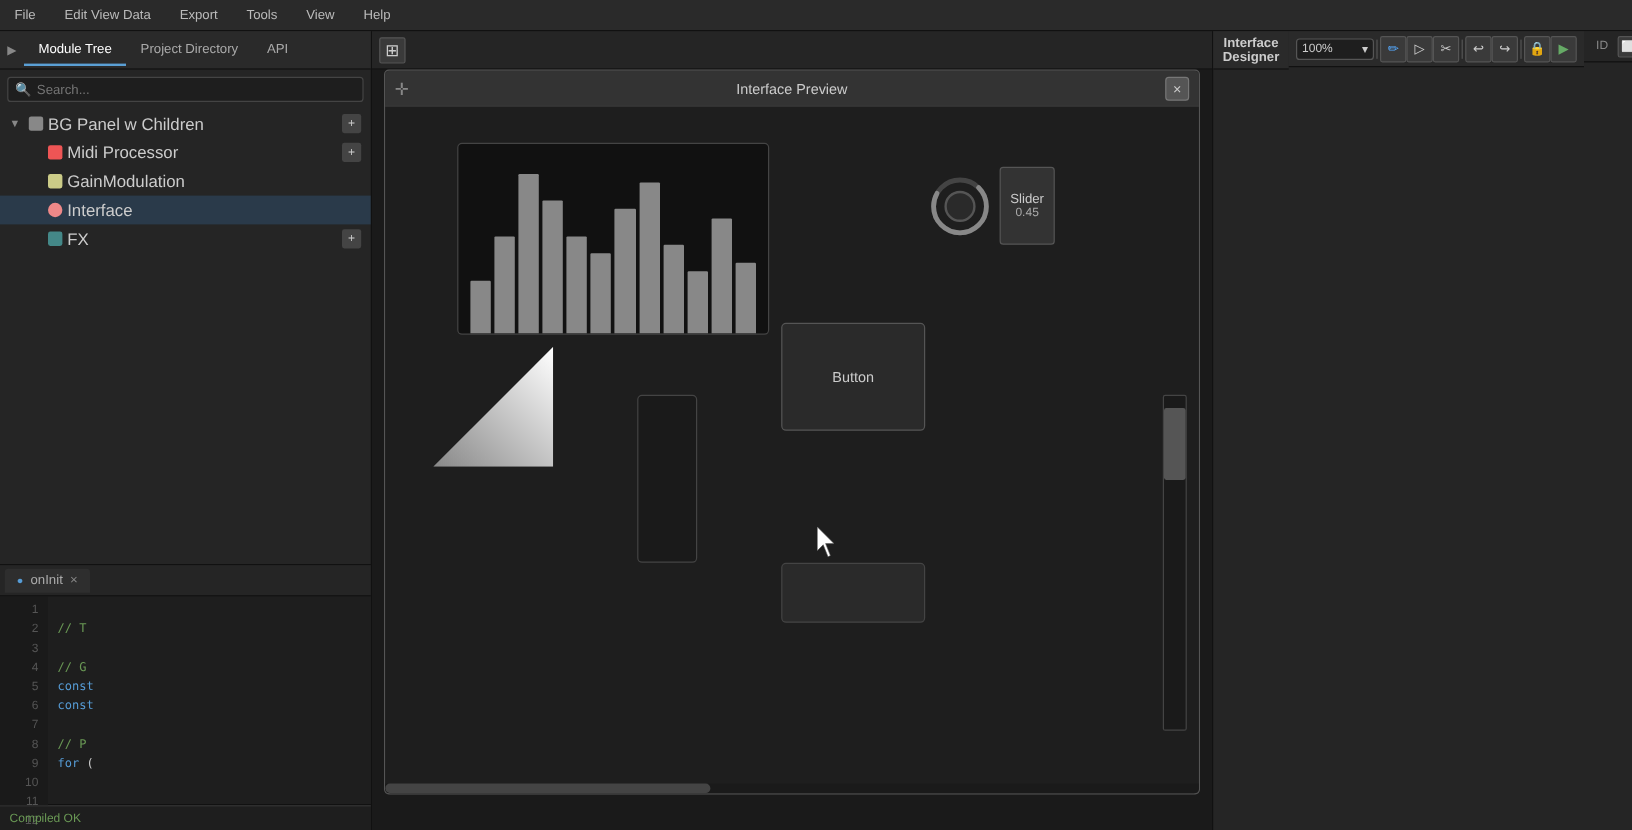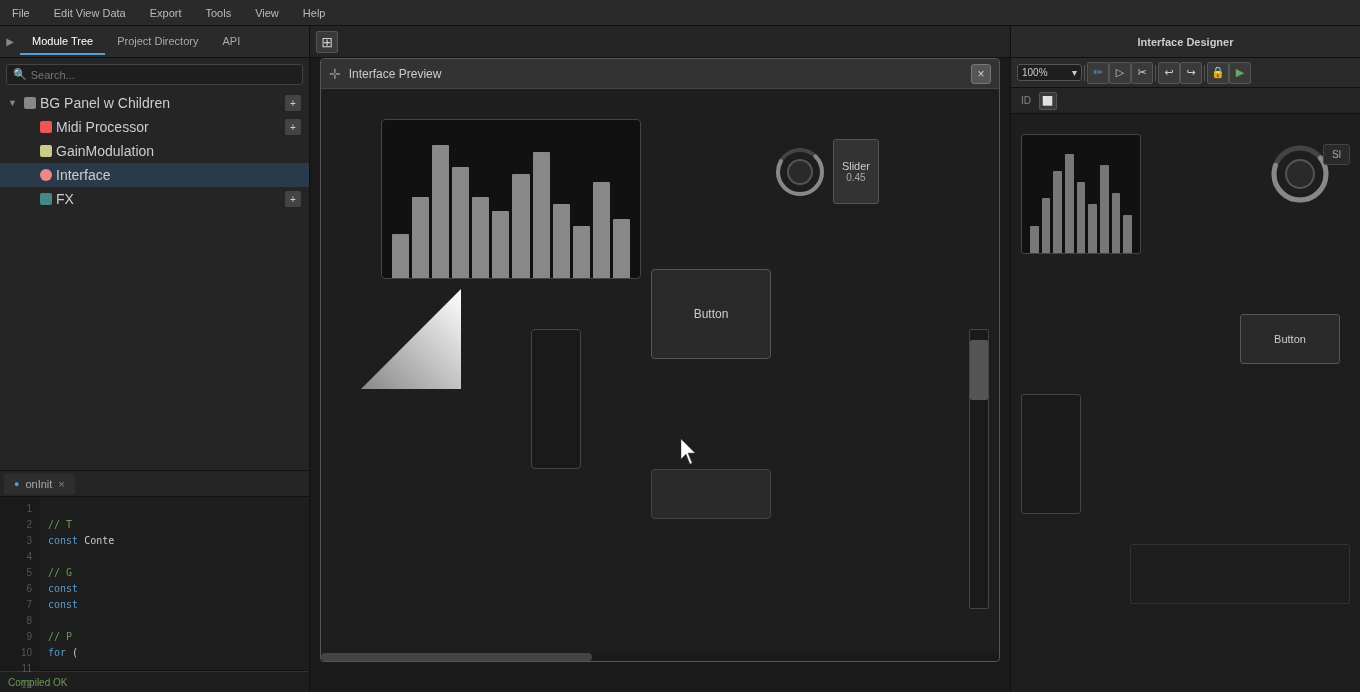--- a/index.html
+++ b/index.html
@@ -261,21 +261,21 @@
       background: #333;
       border-bottom: 1px solid #444;
       display: flex;
       align-items: center;
       padding: 0 8px;
       border-radius: 4px 4px 0 0;
     }
 
     .modal-title {
       flex: 1;
-      text-align: left;
+      text-align: center;
       font-size: 12px;
       color: #ccc;
     }
 
     .modal-close {
       width: 20px;
       height: 20px;
       background: #555;
       border: 1px solid #777;
       border-radius: 3px;
@@ -425,21 +425,21 @@
       position: absolute;
       top: 10px;
     }
 
     
     .right-panel {
       width: 350px;
       background: #252525;
       border-left: 1px solid #111;
       display: flex;
-      flex-direction: column;
+      flex-direction: row;
     }
 
     .right-toolbar {
       height: 32px;
       background: #2a2a2a;
       display: flex;
       align-items: center;
       padding: 0 8px;
       gap: 4px;
       border-bottom: 1px solid #111;
@@ -687,21 +687,20 @@
           <div class="line-num">8</div>
           <div class="line-num">9</div>
           <div class="line-num">10</div>
           <div class="line-num">11</div>
           <div class="line-num">12</div>
 
         </div>
         <div class="code-text">
           <div class="code-line">&nbsp;</div>
           <div class="code-line"><span class="cm">// T</span></div>
-          <div class="code-line"><span class="kw">const</span> <span style="color:#ccc">Conte</span></div>
           <div class="code-line">&nbsp;</div>
           <div class="code-line"><span class="cm">// G</span></div>
           <div class="code-line"><span class="kw">const</span></div>
           <div class="code-line"><span class="kw">const</span></div>
           <div class="code-line">&nbsp;</div>
           <div class="code-line"><span class="cm">// P</span></div>
           <div class="code-line"><span class="kw">for</span> (</div>
 
         </div>
       </div>

